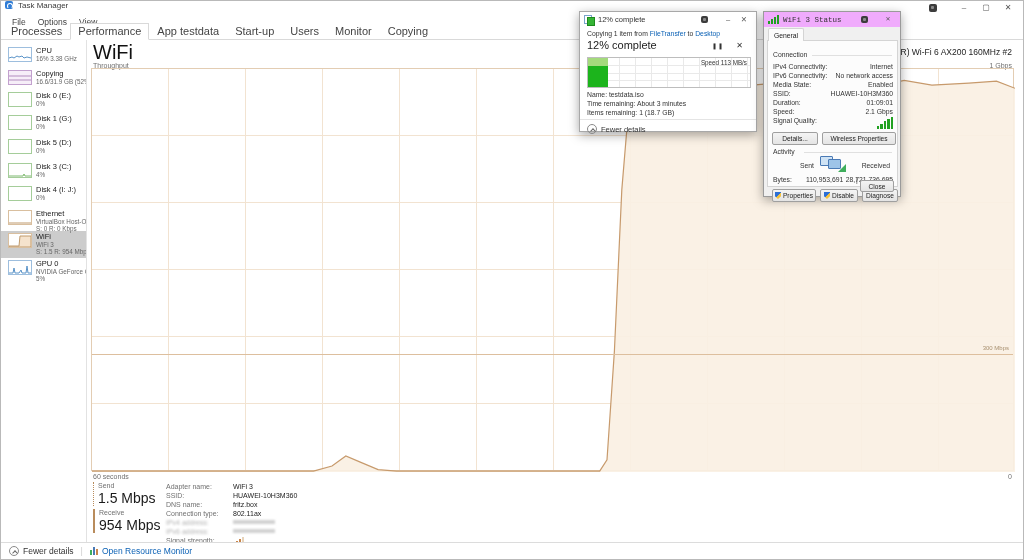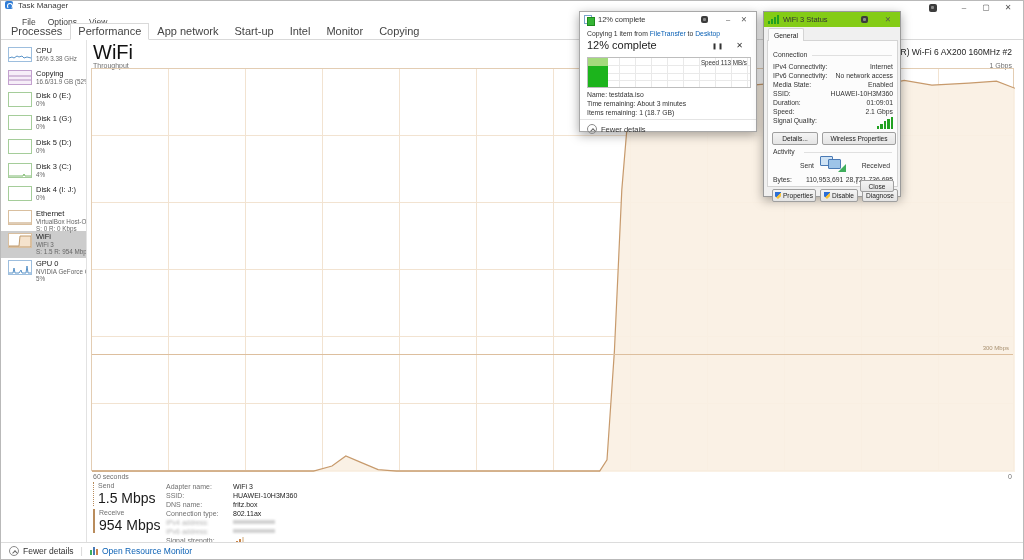--- a/index.html
+++ b/index.html
@@ -11,21 +11,21 @@
   .titlebar { position:absolute; top:0; left:0; right:0; height:15px; background:#fff; display:flex; align-items:flex-start; padding:0 4px; }
   .tm-icon { width:8px; height:8px; background:#2f7cd6; border-radius:2px; margin-right:5px; position:relative; }
   .tm-icon::after { content:""; position:absolute; left:2px; top:2px; width:4px; height:4px; border:1px solid #fff; border-radius:50%; border-bottom-color:transparent; }
   .tb-title { font-size:8px; color:#3a3a3a; flex:1; }
   .win-controls { display:flex; align-items:center; gap:0; }
   .ctrl { width:22px; height:13px; text-align:center; font-size:8px; color:#555; line-height:13px; cursor:default; }
   .overlay-ic { width:8px; height:8px; background:#3c3c3c; border-radius:2px; margin-right:16px; position:relative; }
   .overlay-ic::after { content:""; position:absolute; left:2px; top:2px; width:3px; height:3px; background:#8a8a8a; border-radius:1px; }
 
   
-  .menubar { position:absolute; top:15px; left:0; right:0; height:11px; display:flex; align-items:center; padding-left:15px; }
+  .menubar { position:absolute; top:15px; left:0; right:0; height:11px; display:flex; align-items:center; padding-left:5px; }
   .menu-item { font-size:8.5px; color:#444; padding:0 6px; }
   .tabbar { position:absolute; top:26px; left:0; right:0; height:13px; display:flex; align-items:flex-end; border-bottom:1px solid #d9d9d9; padding-left:2px; }
   .tab { font-size:11px; color:#444; padding:1px 7px 2px 7px; border:1px solid transparent; margin-bottom:-1px; }
   .tab.active { background:#fff; border:1px solid #d9d9d9; border-bottom:1px solid #fff; }
 
   
   .sidebar { position:absolute; top:39px; left:0; width:86px; bottom:17px; padding-top:5px; border-right:1px solid #e2e2e2; overflow:hidden; }
   .side-item { display:flex; padding:2px 0 0 7px; }
   .side-item.sel { background:#cccccc; }
   .thumb { width:24px; height:15px; background:#fff; border:1px solid #ccc; margin-right:4px; flex:none; }
@@ -98,21 +98,21 @@
   .cp-speed { position:absolute; right:3px; top:1px; font-size:6.3px; color:#333; }
   .cp-line { position:absolute; left:7px; font-size:6.8px; color:#333; white-space:nowrap; }
   .cp-hr { position:absolute; left:0; right:0; top:92px; height:1px; background:#e4e4e4; }
   .cp-fewer { position:absolute; left:7px; top:97px; display:flex; align-items:center; }
   .copy-ic { width:9px; height:9px; position:relative; margin-right:5px; }
   .copy-ic::before { content:""; position:absolute; left:0; top:0; width:6px; height:7px; background:#fff; border:1px solid #7aa5cc; }
   .copy-ic::after { content:""; position:absolute; left:3px; top:2px; width:6px; height:7px; background:#35b435; border:1px solid #1d8a1d; }
 
   
   .wifi-dialog { left:762px; top:10px; width:138px; height:186px; background:#f0f0f0; border:1px solid #9a9a9a; }
-  .wf-titlebar { background:#84cc16; }
+  .wf-titlebar { background:#f0abfc;font-family:Liberation Mono, monospace; }
   .wf-tab { position:absolute; left:4px; top:16px; width:36px; height:13px; background:#fcfcfc; border:1px solid #d4d4d4; border-bottom:none; font-size:6.8px; color:#222; text-align:center; line-height:13px; border-radius:2px 2px 0 0; z-index:2; }
   .wf-page { position:absolute; left:3px; top:28px; width:131px; height:147px; background:#fcfcfc; border:1px solid #d4d4d4; }
   .group-cap { position:absolute; font-size:6.8px; color:#333; background:#fcfcfc; padding-right:3px; z-index:1; }
   .group-line { position:absolute; height:1px; background:#e0e0e0; }
   .wrow { position:absolute; left:9px; right:7px; display:flex; justify-content:space-between; }
   .w-label { font-size:6.8px; color:#333; }
   .w-value { font-size:6.8px; color:#333; }
   .qbars { display:flex; align-items:flex-end; gap:1px; height:12px; }
   .qbars i { display:block; width:2.5px; background:#21a121; }
   .btn { position:absolute; background:linear-gradient(#f4f4f4,#e4e4e4); border:1px solid #9f9f9f; border-radius:2px; font-size:6.6px; color:#222; text-align:center; display:flex; align-items:center; justify-content:center; gap:2px; }
@@ -142,23 +142,23 @@
 
   <div class="menubar">
     <span class="menu-item">File</span>
     <span class="menu-item">Options</span>
     <span class="menu-item">View</span>
   </div>
 
   <div class="tabbar">
     <span class="tab">Processes</span>
     <span class="tab active">Performance</span>
-    <span class="tab">App network</span>
+    <span class="tab">App testdata</span>
     <span class="tab">Start-up</span>
-    <span class="tab">Intel</span>
+    <span class="tab">Users</span>
     <span class="tab">Monitor</span>
     <span class="tab">Copying</span>
   </div>
 
   <div class="sidebar">
     <div class="side-item" style="height:23px">
       <span class="thumb" style="border-color:#9dbede">
           <svg width="22" height="13">
             <polyline points="0,10 3,9 5,10 8,8 10,9 13,8 15,10 18,9 22,10" fill="none" stroke="#5a93c8" stroke-width="1"></polyline>
           </svg>

